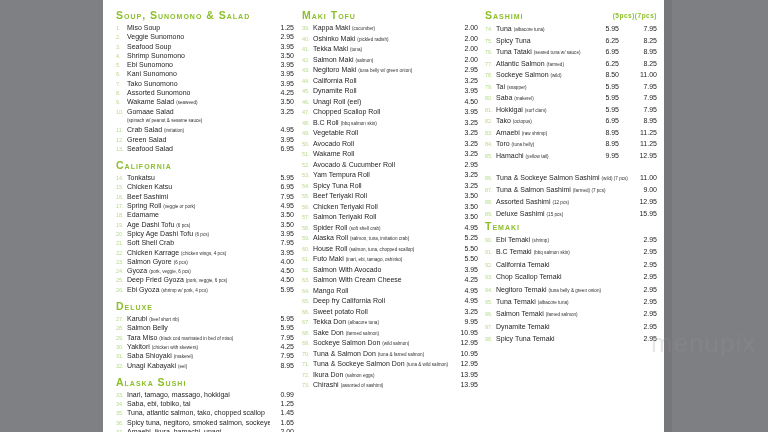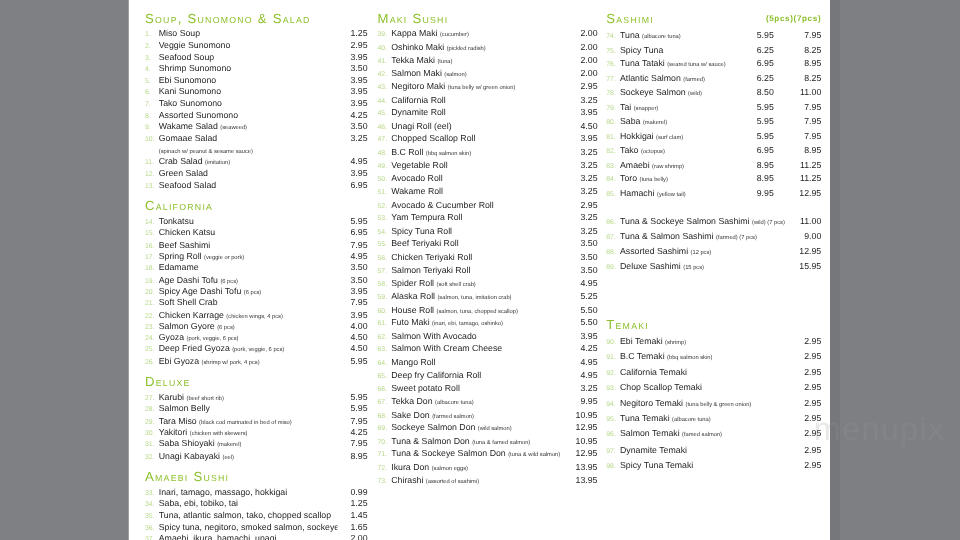--- a/index.html
+++ b/index.html
@@ -14,21 +14,21 @@
   .right-edge { position:absolute; left:664px; top:0; width:8px; height:432px; background:#76777b; }
   .page {
     position:absolute; left:103px; top:0; width:561px; height:432px;
     background:#ffffff;
   }
   .col { position:absolute; top:9px; }
   .col1 { left:13px; width:178px; }
   .col2 { left:199px; width:176px; }
   .col3 { left:382px; width:172px; }
   .sec-title {
-    color:#8cbf2a; font-weight:normal; font-variant:small-caps;
+    color:#8cbf2a; font-weight:bold; font-variant:small-caps;
     letter-spacing:1px; font-size:10.5px; height:13px; line-height:13px;
     margin-bottom:1px;
   }
   .sec-title.gap { margin-top:6px; }
   .row {
     display:flex; align-items:baseline; font-size:7px; line-height:9.3px; height:9.3px;
     color:#1e1e1e; white-space:nowrap;
   }
   .row .num { color:#b8d98a; width:11px; flex:none; font-size:5.5px; }
   .row .name { flex:1; overflow:hidden; }
@@ -217,21 +217,21 @@
       <div class="row">
         <span class="num">31.</span>
         <span class="name"><span>Saba Shioyaki</span> <span class="note">(makerel)</span></span>
         <span class="price">7.95</span>
       </div>
       <div class="row">
         <span class="num">32.</span>
         <span class="name"><span>Unagi Kabayaki</span> <span class="note">(eel)</span></span>
         <span class="price">8.95</span>
       </div>
-      <div class="sec-title gap">Amaebi Sushi</div>
+      <div class="sec-title gap">Alaska Sushi</div>
       <div class="row">
         <span class="num">33.</span>
         <span class="name"><span>Inari, tamago, massago, hokkigai</span></span>
         <span class="price">0.99</span>
       </div>
       <div class="row">
         <span class="num">34.</span>
         <span class="name"><span>Saba, ebi, tobiko, tai</span></span>
         <span class="price">1.25</span>
       </div>
@@ -245,21 +245,21 @@
         <span class="name"><span>Spicy tuna, negitoro, smoked salmon, sockeye</span></span>
         <span class="price">1.65</span>
       </div>
       <div class="row">
         <span class="num">37.</span>
         <span class="name"><span>Amaebi, ikura, hamachi, unagi</span></span>
         <span class="price">2.00</span>
       </div>
     </div>
   <div class="col col2" id="col2">
-      <div class="sec-title">Maki Sushi</div>
+      <div class="sec-title">Maki Tofu</div>
       <div class="row">
         <span class="num">39.</span>
         <span class="name"><span>Kappa Maki</span> <span class="note">(cucumber)</span></span>
         <span class="price">2.00</span>
       </div>
       <div class="row">
         <span class="num">40.</span>
         <span class="name"><span>Oshinko Maki</span> <span class="note">(pickled radish)</span></span>
         <span class="price">2.00</span>
       </div>
@@ -523,21 +523,21 @@
           <span class="num">88.</span>
           <span class="name"><span>Assorted Sashimi</span> <span class="note">(12 pcs)</span></span>
           <span class="price">12.95</span>
         </div>
         <div class="row">
           <span class="num">89.</span>
           <span class="name"><span>Deluxe Sashimi</span> <span class="note">(15 pcs)</span></span>
           <span class="price">15.95</span>
         </div>
       </div>
-    <div class="sec-title gap" style="margin-top:34px">Temaki</div>
+    <div class="sec-title gap" style="margin-top:0">Temaki</div>
     <div class="temaki" id="temaki-items">
         <div class="row">
           <span class="num">90.</span>
           <span class="name"><span>Ebi Temaki</span> <span class="note">(shrimp)</span></span>
           <span class="price">2.95</span>
         </div>
         <div class="row">
           <span class="num">91.</span>
           <span class="name"><span>B.C Temaki</span> <span class="note">(bbq salmon skin)</span></span>
           <span class="price">2.95</span>

